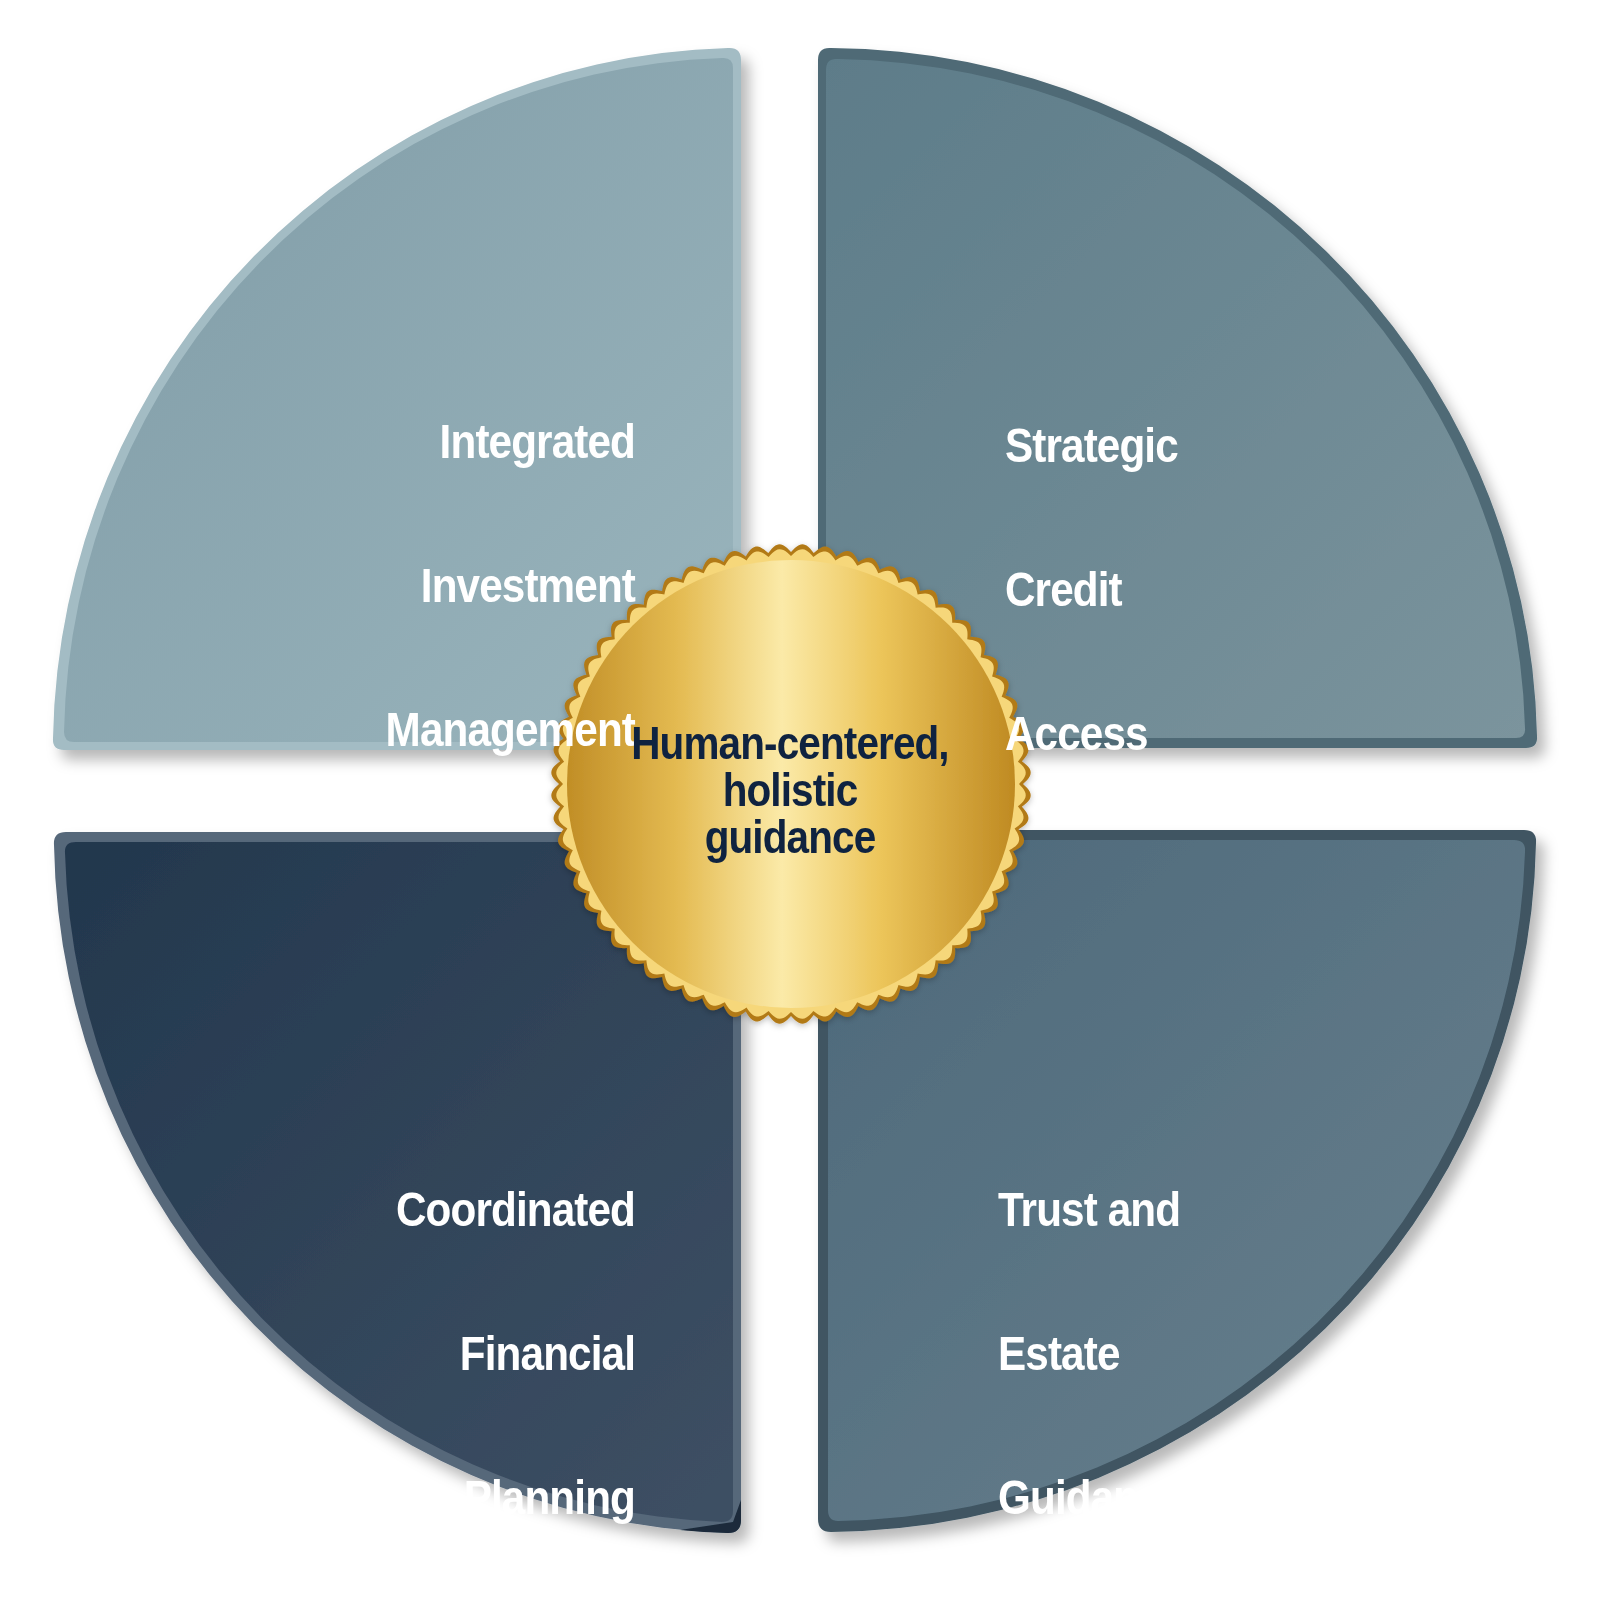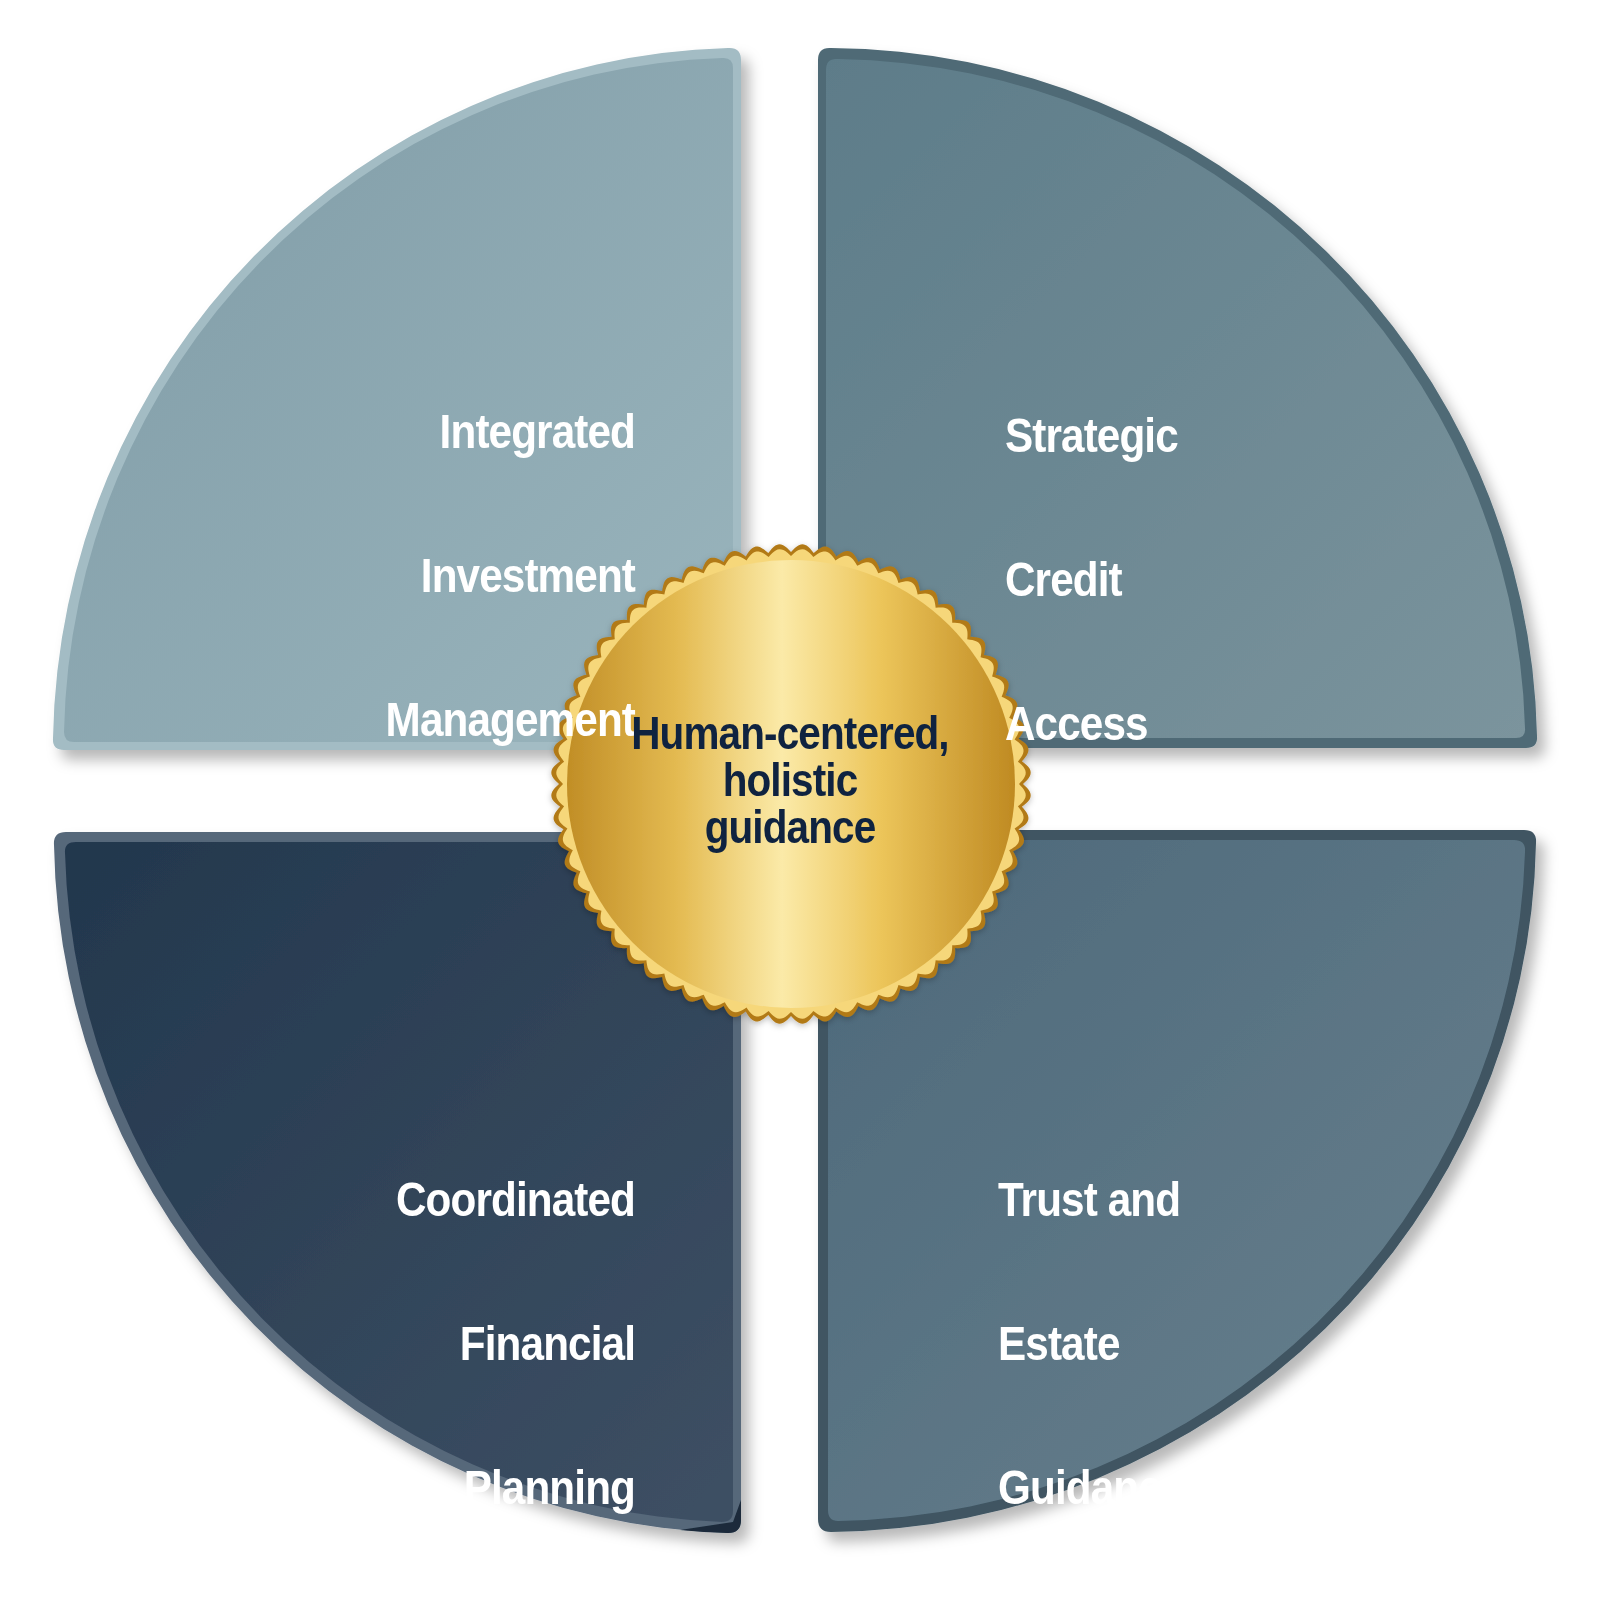--- a/index.html
+++ b/index.html
@@ -1,18 +1,18 @@
 <!DOCTYPE html>
 <html><head>
 <meta charset="utf-8">
 <style>
   html, body { margin: 0; padding: 0; background: #ffffff; }
   body { width: 1600px; height: 1600px; position: relative; overflow: hidden; }
   #diagram { position: absolute; left: 0; top: 0; width: 1600px; height: 1600px; }
-  .label-layer { position: absolute; left: 0; top: 0; width: 1600px; height: 1440px; pointer-events: none; }
+  .label-layer { position: absolute; left: 0; top: 10px; width: 1600px; height: 1440px; pointer-events: none; }
   .qtext {
     position: absolute;
     font-family: "Liberation Sans", "DejaVu Sans", sans-serif;
     font-weight: bold;
     color: #ffffff;
     font-size: 48px;
     line-height: 48px;
     letter-spacing: -1px;
     transform: scaleX(0.88);
     white-space: pre;

